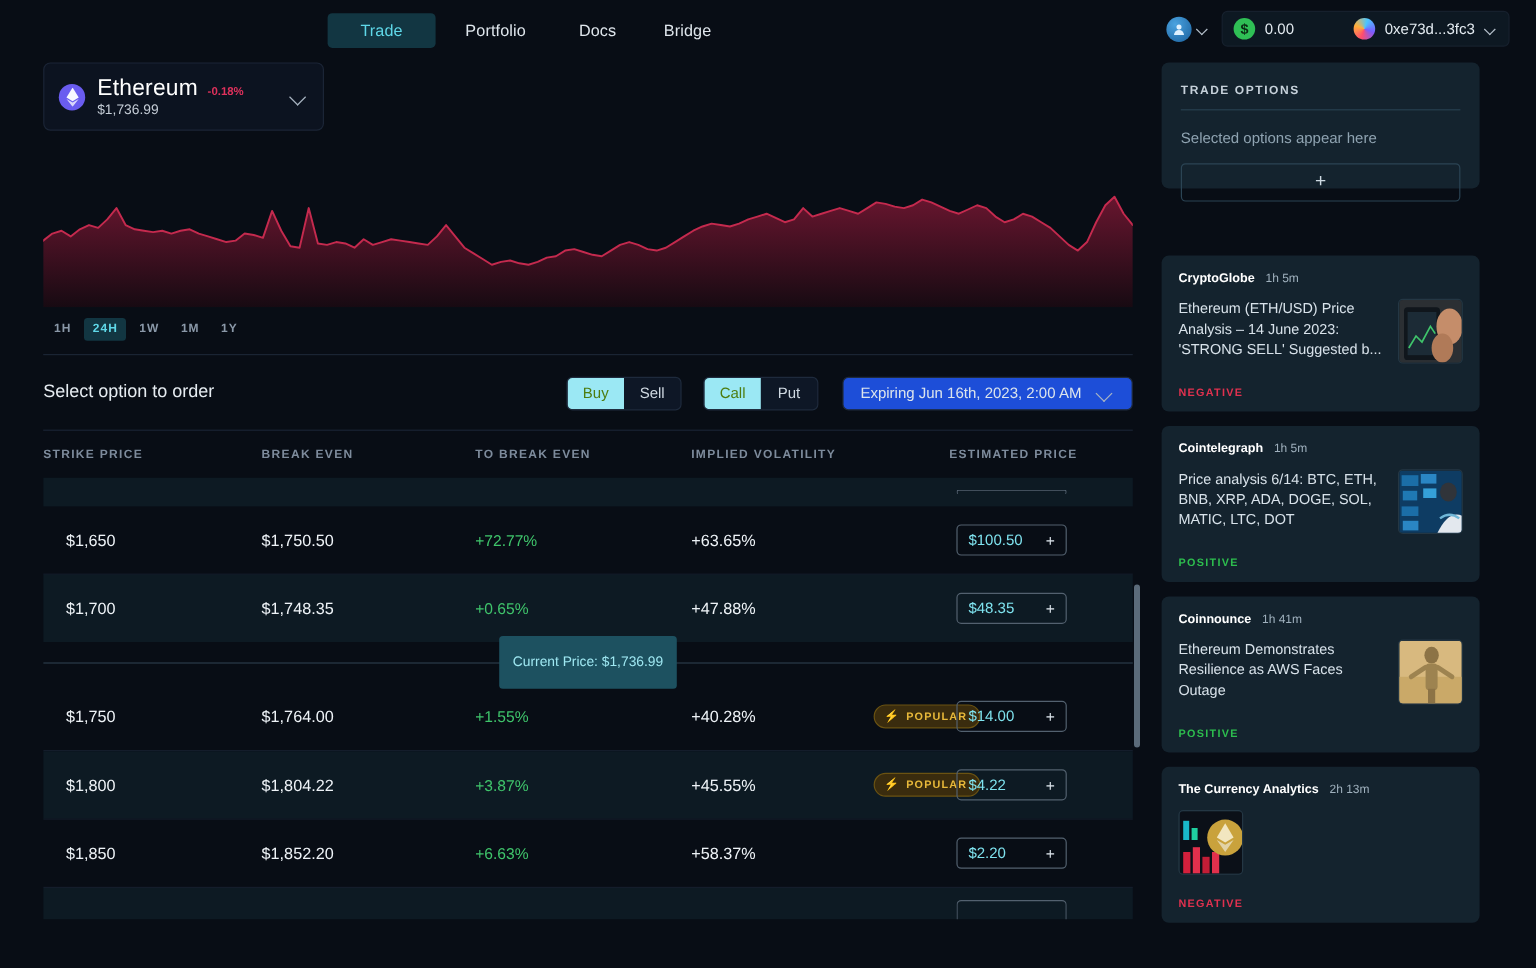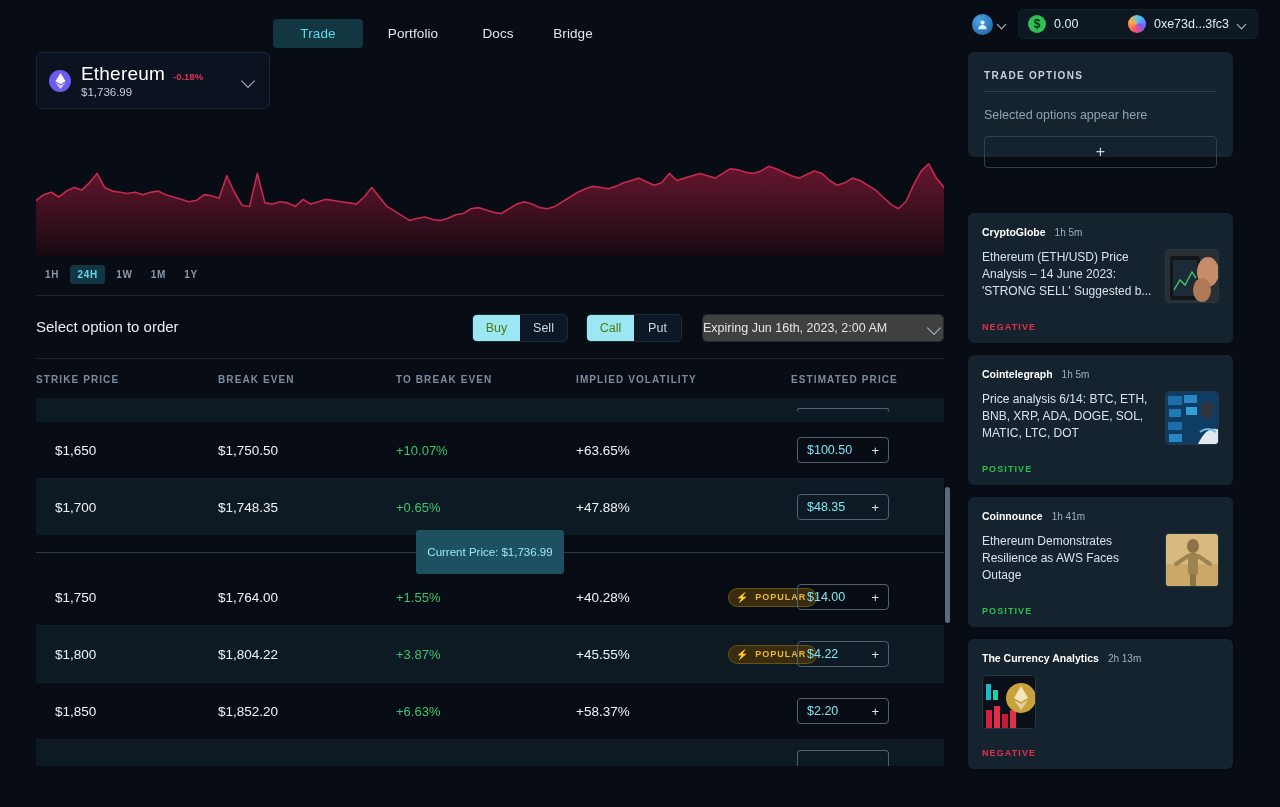--- a/index.html
+++ b/index.html
@@ -17,21 +17,21 @@
 
   
   .topnav {
     position: absolute; left: 273px; top: 11px;
     display: flex; align-items: center; gap: 0px;
   }
   .navtab {
     height: 29px; padding: 0 22px;
     display: flex; align-items: center; justify-content: center;
     font-size: 13.5px; color: #dfe6ec; letter-spacing: .1px;
-    border-radius: 4px; cursor: pointer; white-space: nowrap; margin-top: 8px;
+    border-radius: 4px; cursor: pointer; white-space: nowrap;
   }
   .navtab.active { background: #123642; color: #5fd8e8; }
   .navtab.w1 { width: 90px; }
   .navtab.w2 { width: 100px; }
   .navtab.w3 { width: 70px; }
   .navtab.w4 { width: 80px; }
 
   
   .asset-card {
     position: absolute; left: 36px; top: 52px;
@@ -87,22 +87,22 @@
   .seg#seg-side { left: 472px; top: 314px; width: 96px; }
   .seg#seg-type { left: 586px; top: 314px; width: 96px; }
   .seg-btn {
     flex: 1 1 0; display: flex; align-items: center; justify-content: center;
     font-size: 12.5px; color: #cfd8e1; cursor: pointer;
   }
   .seg-btn.active { background: #9be8f4; color: #4d7c0f; font-weight: 400; }
 
   .expiry {
     position: absolute; left: 702px; top: 314px; width: 242px; height: 28px;
-    background: #404040; border: 1px solid #1e2a3c; border-radius: 5px;
-    display: flex; align-items: center; padding: 0 0; cursor: pointer;
+    background: #1d4ed8; border: 1px solid #1e2a3c; border-radius: 5px;
+    display: flex; align-items: center; padding: 0 14px; cursor: pointer;
   }
   .expiry-text { flex: 1 1 auto; font-size: 12.5px; color: #dde5ec; }
 
   
   .thead {
     position: absolute; left: 36px; top: 374px; width: 908px;
     display: flex; font-size: 10px; letter-spacing: 1.1px;
     font-weight: 700; color: #7d8b9c;
   }
   .c1 { width: 182px; }
@@ -332,21 +332,21 @@
         <div class="c3"></div>
         <div class="c4"></div>
         <div class="c5">
           <div class="est-btn" style="height:4px;border-bottom:none;border-left-color:#53616f;"></div>
         </div>
       </div>
 
       <div class="row">
         <div class="c1">$1,650</div>
         <div class="c2">$1,750.50</div>
-        <div class="c3 pct-green">+10.07%</div>
+        <div class="c3 pct-green">+72.77%</div>
         <div class="c4">
           <span>+63.65%</span>
         </div>
         <div class="c5">
           <div class="est-btn">
             <span class="est-price">$100.50</span>
             <span class="est-plus">+</span>
           </div>
         </div>
       </div>

